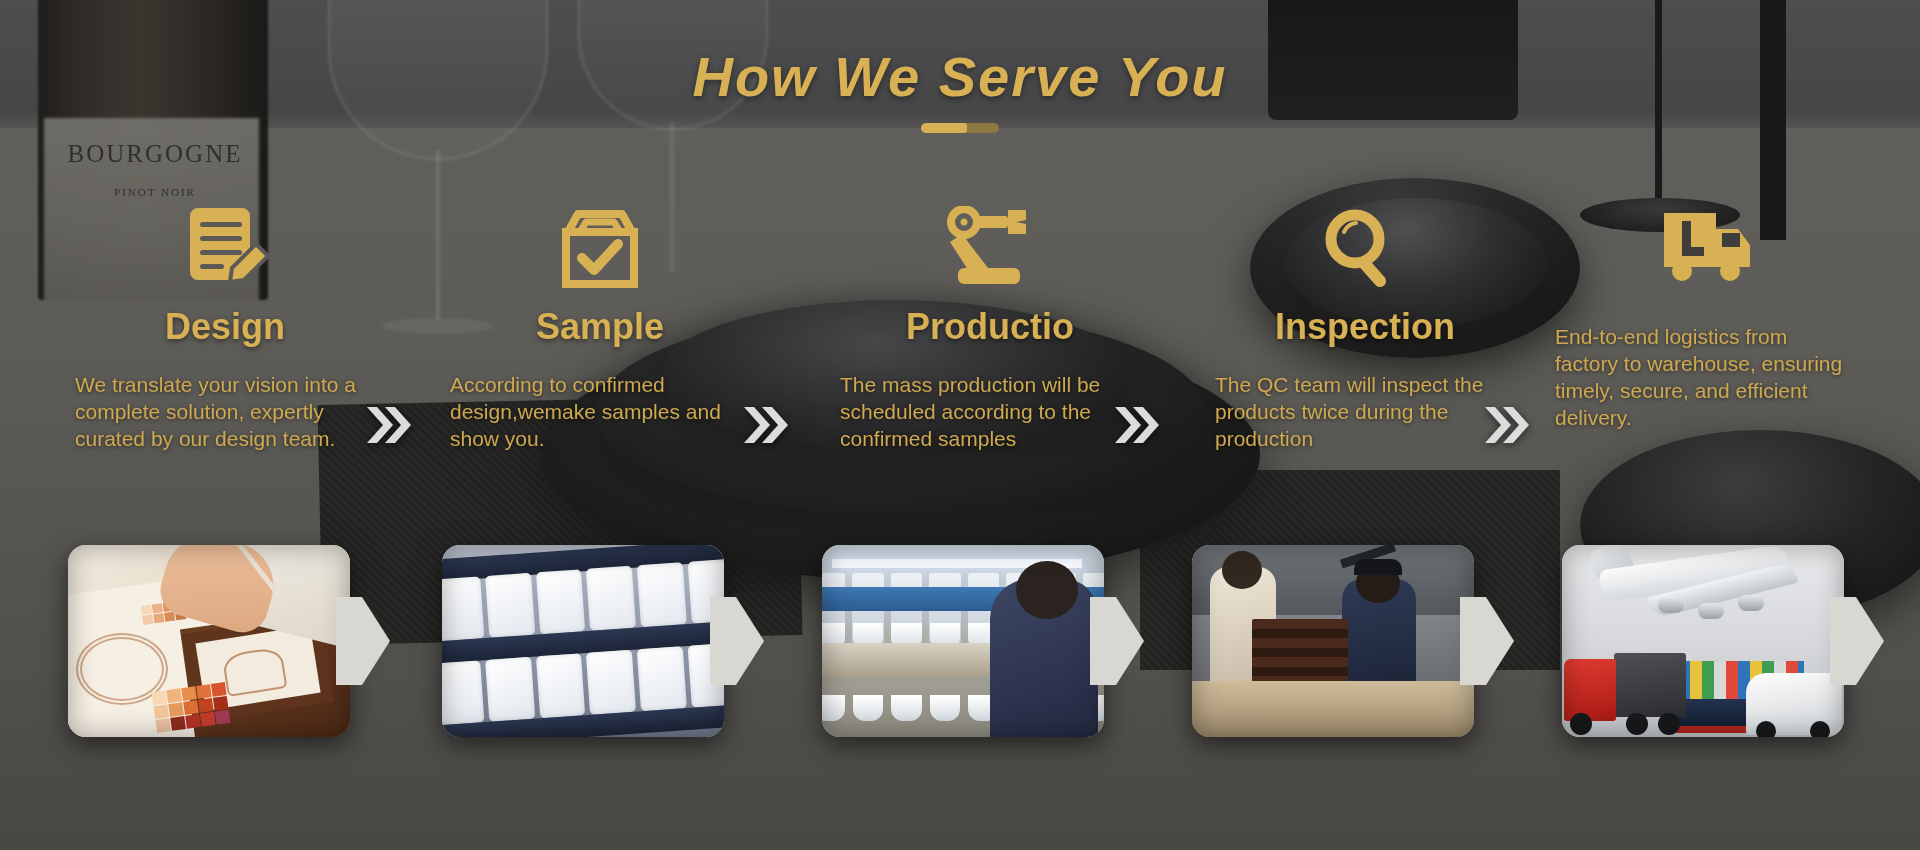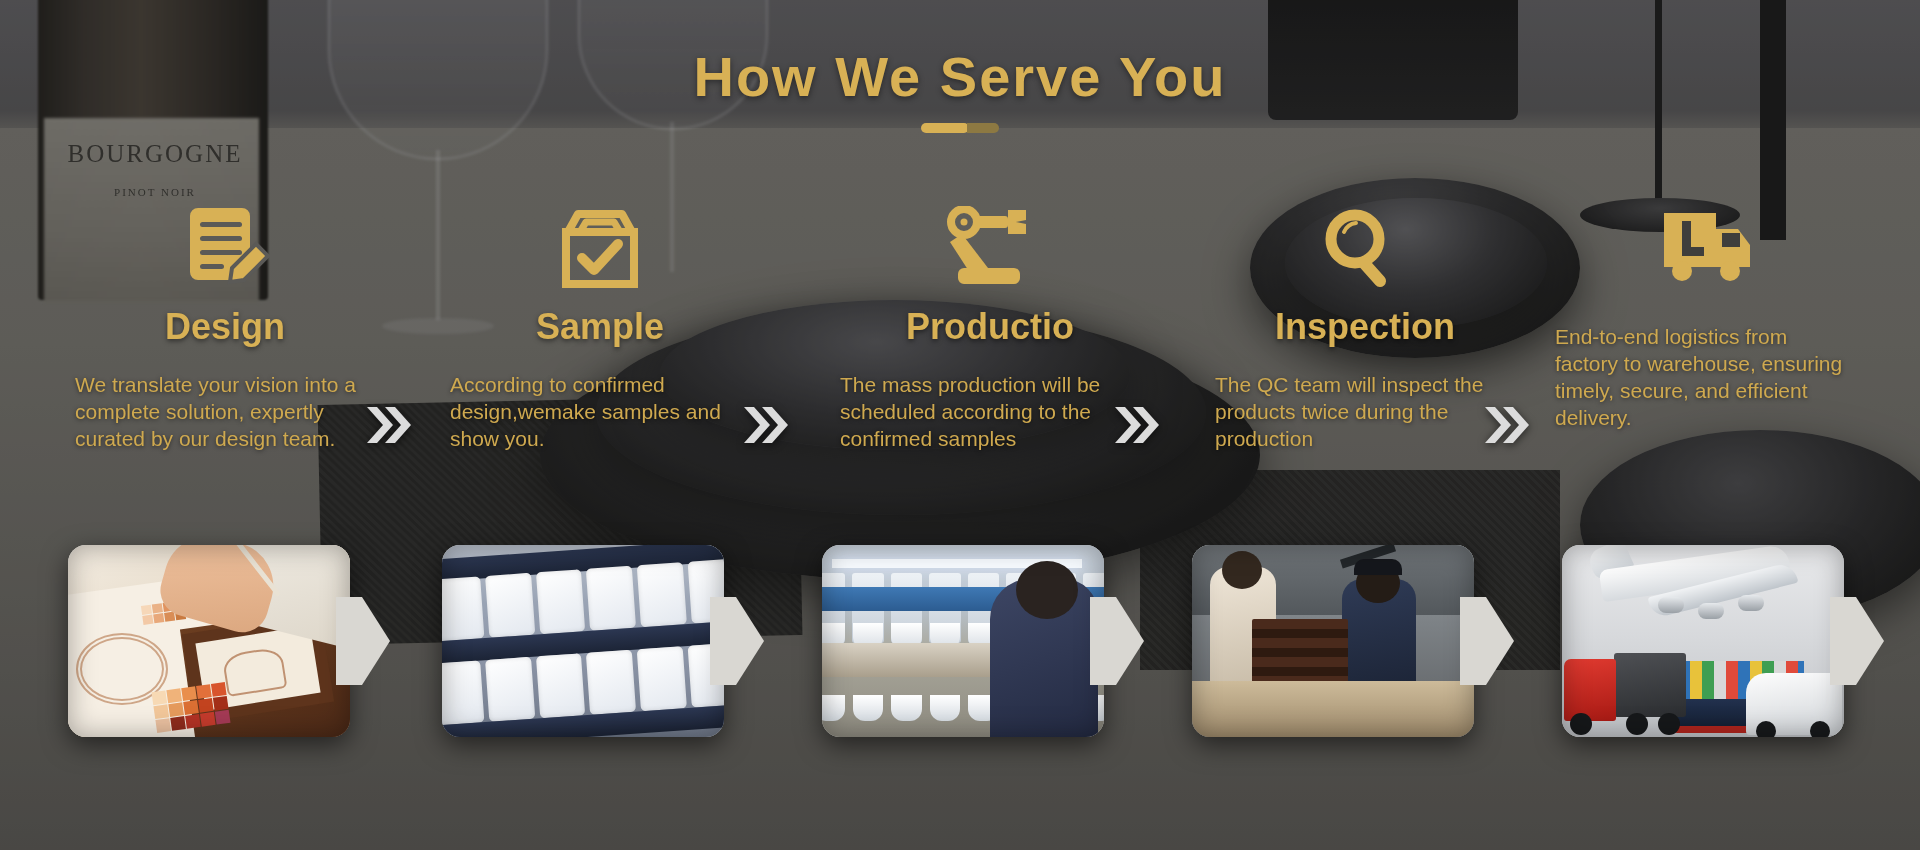--- a/index.html
+++ b/index.html
@@ -100,21 +100,21 @@
     opacity:.95;
   }
   .placemat2 {
     position:absolute; left:1140px; top:470px; width:420px; height:200px;
     background:repeating-linear-gradient(45deg,#121212 0 3px,#1b1b1b 3px 6px),#121212;
     opacity:.9; filter:blur(.5px);
   }
   .overlay-dim { position:absolute; inset:0; background:rgba(60,59,56,.30); }
 
   
-  #header { position:absolute; left:0; top:44px; width:1920px; text-align:center; z-index:5; }
+  #header { position:absolute; left:0; top:44px; width:1920px; text-align:center; z-index:5;font-style:italic; }
   #title {
     font-size:56px; font-weight:bold; color:#d8b155; letter-spacing:2px;
     text-shadow:0 2px 6px rgba(0,0,0,.45);
   }
   #divider-wrap { margin-top:14px; display:flex; justify-content:center; align-items:center; }
   .div-a { width:48px; height:10px; border-radius:5px; background:#d8b155; }
   .div-b { width:32px; height:10px; border-radius:0 5px 5px 0; background:#8d7942; margin-left:-2px; }
 
   
   #steps { position:absolute; left:0; top:200px; width:1920px; height:330px; z-index:5; }

